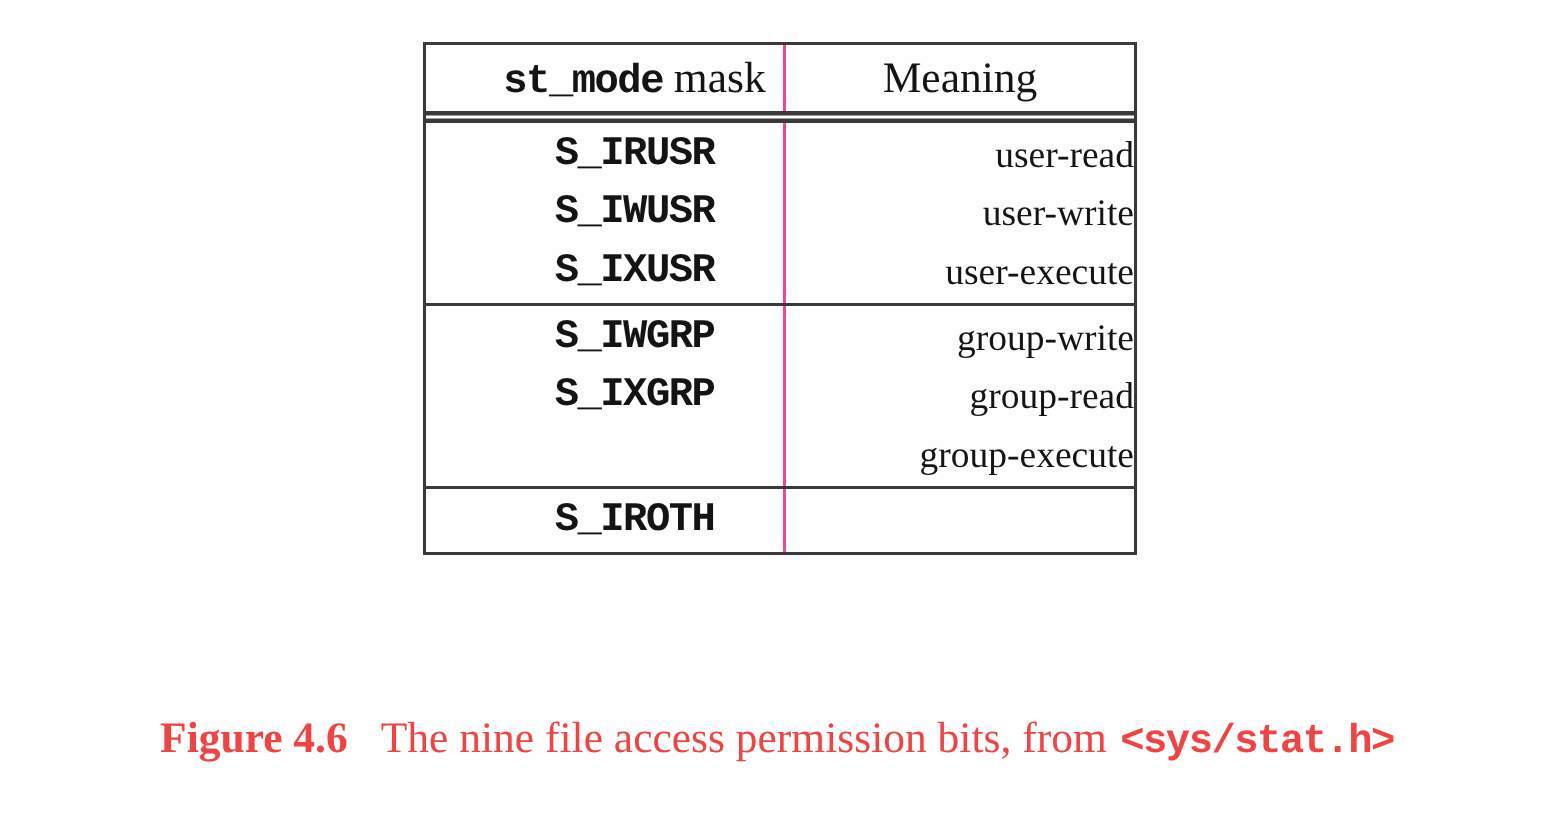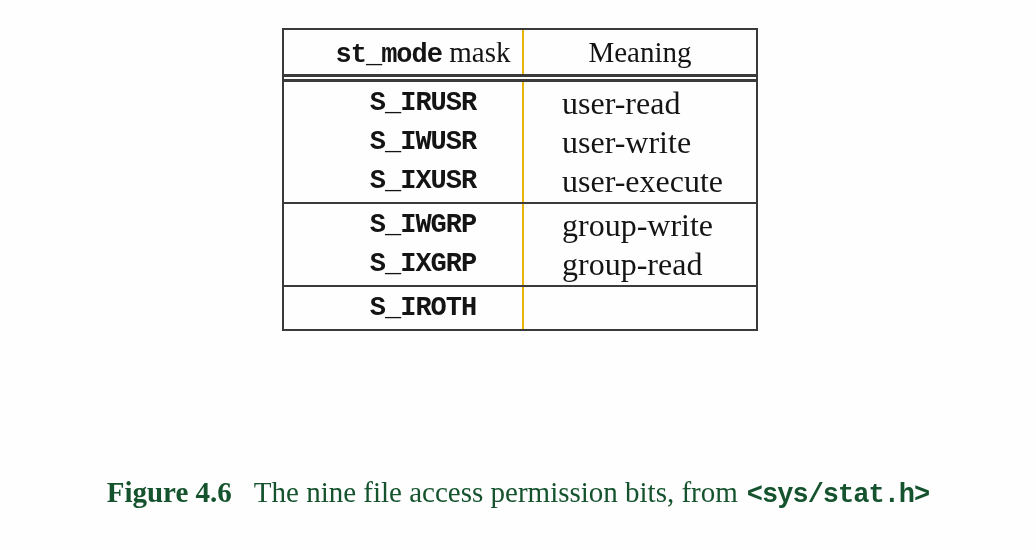--- a/index.html
+++ b/index.html
@@ -26,71 +26,71 @@
     background: #fefefe;
   }
   .t-row {
     display: grid;
     grid-template-columns: 240px 1fr;
   }
   .t-head {
     border-bottom: 8px double #3a3a3a;
   }
   .t-cell-left {
-    border-right: 2px solid #eab308;
+    border-right: 2px solid #ec4899;
     margin-left: 40px;
   }
   .th {
     height: 44px;
     line-height: 44px;
     text-align: center;
     font-family: "Liberation Serif", serif;
     font-size: 29px;
     white-space: nowrap;
   }
   .mono {
     font-family: "Liberation Mono", monospace;
     font-weight: 700;
     font-size: 27px;
     letter-spacing: -1px;
   }
   .t-group {
     border-bottom: 2px solid #3a3a3a;
-    gap: 16px;
   }
   .t-group:last-child {
     border-bottom: none;
   }
   .g-cell {
     padding: 1.5px 0;
   }
   .mask-line {
     height: 39px;
     line-height: 39px;
     text-align: center;
   }
   .meaning-line {
     height: 39px;
     line-height: 39px;
     padding-left: 22px;
     font-family: "Liberation Serif", serif;
-    font-size: 32px;
+    font-size: 25px;
+    text-align: right;
   }
 
   
   .caption {
     position: absolute;
     left: 0;
     top: 476px;
     width: 100%;
     text-align: center;
     font-family: "Liberation Serif", serif;
     font-size: 29px;
     white-space: nowrap;
-    color: #14532d;
+    color: #ef4444;
   }
   .caption-label {
     font-weight: 700;
     margin-right: 22px;
   }
   .caption-code {
     font-family: "Liberation Mono", monospace;
     font-weight: 700;
     font-size: 27px;
     letter-spacing: -1px;
@@ -126,20 +126,21 @@
     </div>
 
     <div class="t-row t-group">
       <div class="g-cell t-cell-left">
         <div class="mask-line mono">S_IWGRP</div>
         <div class="mask-line mono">S_IXGRP</div>
       </div>
       <div class="g-cell">
         <div class="meaning-line">group-write</div>
         <div class="meaning-line">group-read</div>
+        <div class="meaning-line">group-execute</div>
       </div>
     </div>
 
     <div class="t-row t-group">
       <div class="g-cell t-cell-left">
         <div class="mask-line mono">S_IROTH</div>
       </div>
     </div>
 
   </div>

